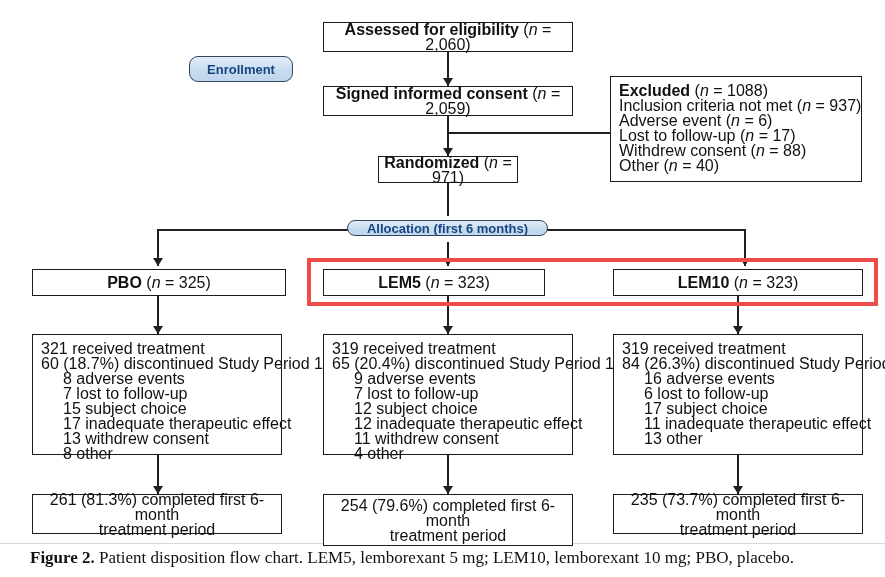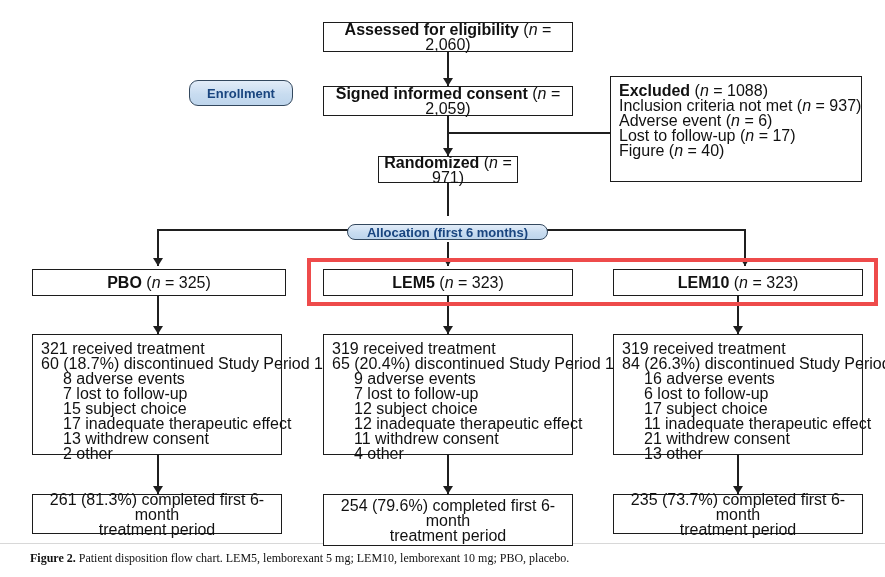--- a/index.html
+++ b/index.html
@@ -54,21 +54,20 @@
     border-radius: 9px;
     background: linear-gradient(180deg, #e2ecf8 0%, #c8dcf0 55%, #bed5ec 100%);
     color: #19457f;
     font-weight: bold;
     font-size: 13px;
     display: flex;
     align-items: center;
     justify-content: center;
     text-align: center;
     z-index: 4;
-    margin-top: 24px;
   }
 
   
   .vline, .hline {
     position: absolute;
     background: #1f1f1f;
     z-index: 2;
   }
   .vline { width: 2px; }
   .hline { height: 2px; }
@@ -96,21 +95,21 @@
   .dl { display: block; white-space: nowrap; }
   .dl.ind { padding-left: 22px; }
 
   
   #caption {
     position: absolute;
     left: 30px;
     top: 551px;
     width: 830px;
     font-family: "Liberation Serif", serif;
-    font-size: 12px;
+    font-size: 17px;
     line-height: 14px;
     color: #111;
   }
   #caption .cap-label { font-weight: bold; }
 
   
   #bottom-rule {
     position: absolute;
     left: 0; top: 543px;
     width: 885px; height: 1px;
@@ -148,33 +147,34 @@
   <div class="arrow" style="left:443px; top:148px;"></div>
 
   <div class="box detail" id="box-excluded" style="left:610px; top:76px; width:252px; height:106px;">
     <span class="dl">
       <span class="b">Excluded</span>
       (<span class="it">n</span><span> = 1088)</span>
     </span>
     <span class="dl"><span>Inclusion criteria not met (</span><span class="it">n</span><span> = 937)</span></span>
     <span class="dl"><span>Adverse event (</span><span class="it">n</span><span> = 6)</span></span>
     <span class="dl"><span>Lost to follow-up (</span><span class="it">n</span><span> = 17)</span></span>
-    <span class="dl"><span>Figure (</span><span class="it">n</span><span> = 40)</span></span>
+    <span class="dl"><span>Withdrew consent (</span><span class="it">n</span><span> = 88)</span></span>
+    <span class="dl"><span>Other (</span><span class="it">n</span><span> = 40)</span></span>
   </div>
 
   <div class="box center" id="box-randomized" style="left:378px; top:156px; width:140px; height:27px;">
     <span>
       <span class="b">Randomized</span>
       <span>(</span><span class="it">n</span><span> = 971)</span>
     </span>
   </div>
 
   <div class="vline" style="left:447px; top:183px; height:33px;"></div>
 
-  <div class="badge" id="badge-allocation" style="left:347px; top:200px; width:201px; height:16px;">
+  <div class="badge" id="badge-allocation" style="left:347px; top:220px; width:201px; height:16px;">
     <span>Allocation (first 6 months)</span>
   </div>
 
   <div class="hline" style="left:157px; top:229px; width:192px;"></div>
   <div class="hline" style="left:546px; top:229px; width:200px;"></div>
   <div class="vline" style="left:157px; top:229px; height:37px;"></div>
   <div class="arrow" style="left:153px; top:258px;"></div>
   <div class="vline" style="left:744px; top:229px; height:37px;"></div>
   <div class="arrow" style="left:740px; top:258px;"></div>
   <div class="vline" style="left:447px; top:242px; height:24px;"></div>
@@ -182,21 +182,21 @@
 
   <div id="highlight-rect" style="left:307px; top:258px; width:571px; height:48px;"></div>
 
   <div class="box center" id="box-arm-pbo" style="left:32px; top:269px; width:254px; height:27px;">
     <span>
       <span class="b">PBO</span>
       (<span class="it">n</span><span> = 325)</span>
     </span>
   </div>
 
-  <div class="box center" id="box-arm-lem5" style="left:323px; top:269px; width:250px; height:27px;">
+  <div class="box center" id="box-arm-lem5" style="left:323px; top:269px; width:222px; height:27px;">
     <span>
       <span class="b">LEM5</span>
       (<span class="it">n</span><span> = 323)</span>
     </span>
   </div>
 
   <div class="box center" id="box-arm-lem10" style="left:613px; top:269px; width:250px; height:27px;">
     <span>
       <span class="b">LEM10</span>
       (<span class="it">n</span><span> = 323)</span>
@@ -211,42 +211,41 @@
   <div class="arrow" style="left:733px; top:326px;"></div>
 
   <div class="box detail" id="box-detail-pbo" style="left:32px; top:334px; width:250px; height:121px;">
     <span class="dl">321 received treatment</span>
     <span class="dl">60 (18.7%) discontinued Study Period 1</span>
     <span class="dl ind">8 adverse events</span>
     <span class="dl ind">7 lost to follow-up</span>
     <span class="dl ind">15 subject choice</span>
     <span class="dl ind">17 inadequate therapeutic effect</span>
     <span class="dl ind">13 withdrew consent</span>
-    <span class="dl ind">2 other</span>
+    <span class="dl ind">8 other</span>
   </div>
 
   <div class="box detail" id="box-detail-lem5" style="left:323px; top:334px; width:250px; height:121px;">
     <span class="dl">319 received treatment</span>
     <span class="dl">65 (20.4%) discontinued Study Period 1</span>
     <span class="dl ind">9 adverse events</span>
     <span class="dl ind">7 lost to follow-up</span>
     <span class="dl ind">12 subject choice</span>
     <span class="dl ind">12 inadequate therapeutic effect</span>
     <span class="dl ind">11 withdrew consent</span>
     <span class="dl ind">4 other</span>
   </div>
 
   <div class="box detail" id="box-detail-lem10" style="left:613px; top:334px; width:250px; height:121px;">
     <span class="dl">319 received treatment</span>
     <span class="dl">84 (26.3%) discontinued Study Period 1</span>
     <span class="dl ind">16 adverse events</span>
     <span class="dl ind">6 lost to follow-up</span>
     <span class="dl ind">17 subject choice</span>
     <span class="dl ind">11 inadequate therapeutic effect</span>
-    <span class="dl ind">21 withdrew consent</span>
     <span class="dl ind">13 other</span>
   </div>
 
   <div class="vline" style="left:157px; top:455px; height:39px;"></div>
   <div class="arrow" style="left:153px; top:486px;"></div>
   <div class="vline" style="left:447px; top:455px; height:39px;"></div>
   <div class="arrow" style="left:443px; top:486px;"></div>
   <div class="vline" style="left:737px; top:455px; height:39px;"></div>
   <div class="arrow" style="left:733px; top:486px;"></div>
 

